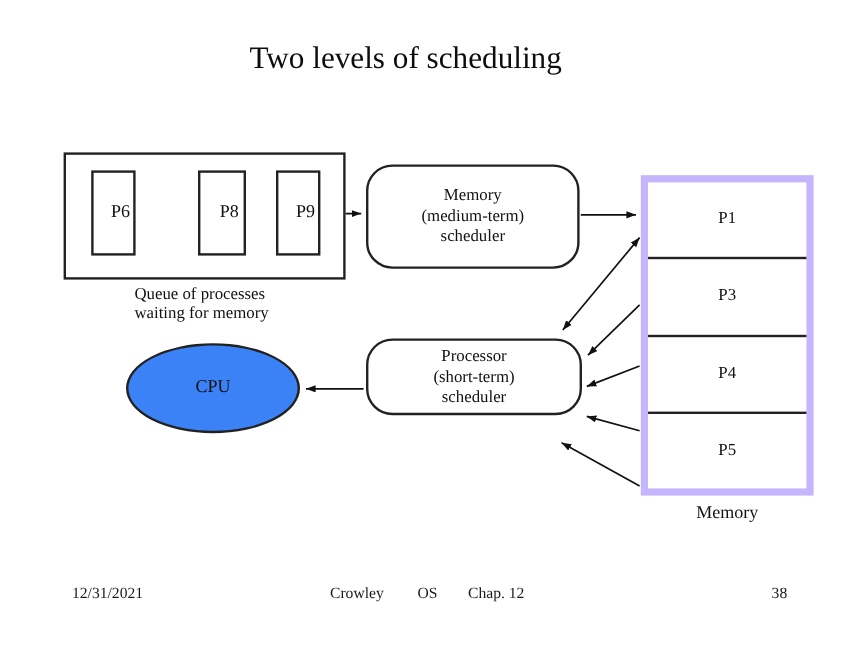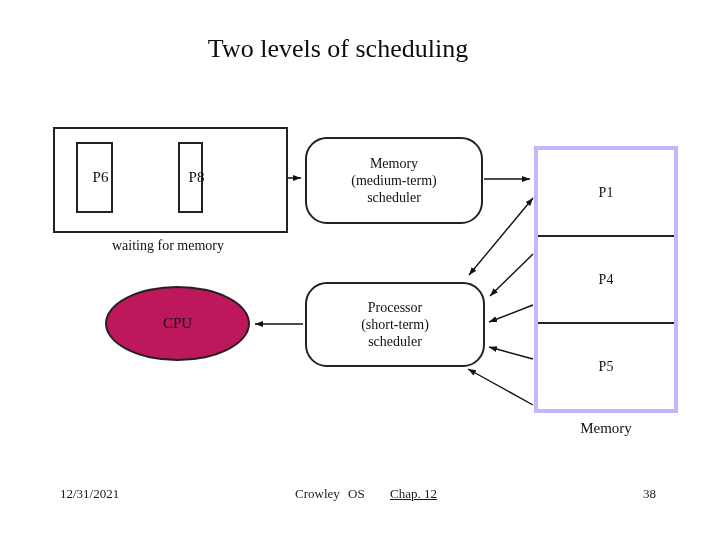--- a/index.html
+++ b/index.html
@@ -47,36 +47,36 @@
   .sched {
     border: 2px solid #222;
     border-radius: 22px;
     background: #fff;
     display: flex; flex-direction: column;
     align-items: center; justify-content: center;
     font-size: 14px; line-height: 17px;
     text-align: center;
   }
   .mem-sched { left: 305px; top: 137px; width: 178px; height: 87px; }
-  .proc-sched { left: 305px; top: 282px; width: 180px; height: 85px; }
+  .proc-sched { left: 305px; top: 282px; width: 180px; height: 64px; }
 
   
   .cpu {
     left: 105px; top: 286px; width: 145px; height: 75px;
     border: 2px solid #222;
     border-radius: 50%;
-    background: #be185d;
+    background: #3b82f6;
     display: flex; align-items: center; justify-content: center;
     font-size: 15px;
   }
 
   
   .memory-box {
     left: 534px; top: 146px; width: 144px; height: 267px;
-    border: 4px solid #c4b5fd;
+    border: 6px solid #c4b5fd;
     background: #fff;
     display: flex; flex-direction: column;
   }
   .mem-slot {
     flex: 1;
     border-bottom: 2px solid #222;
     display: flex; align-items: center; justify-content: center;
     font-size: 14px;
   }
   .mem-slot:last-child { border-bottom: none; }
@@ -116,24 +116,28 @@
     <line x1="533" y1="305" x2="489" y2="322" stroke="#111" stroke-width="1.4" marker-end="url(#arr)"></line>
     <line x1="533" y1="359" x2="489" y2="347" stroke="#111" stroke-width="1.4" marker-end="url(#arr)"></line>
     <line x1="533" y1="405" x2="468" y2="369" stroke="#111" stroke-width="1.4" marker-end="url(#arr)"></line>
     <line x1="303" y1="324" x2="255" y2="324" stroke="#111" stroke-width="1.4" marker-end="url(#arr)"></line>
   </svg>
 
   <div class="abs queue-box"></div>
   <div class="abs pbox" style="left:76px;">
       <span>P6</span>
     </div>
-  <div class="abs pbox" style="left:178px; width:25px;">
+  <div class="abs pbox" style="left:165px; width:40px;">
       <span>P8</span>
     </div>
+  <div class="abs pbox" style="left:230px;">
+      <span>P9</span>
+    </div>
   <div class="abs queue-caption">
+    <div>Queue of processes</div>
     <div>waiting for memory</div>
   </div>
 
   <div class="abs sched mem-sched">
     <div>Memory</div>
     <div>(medium-term)</div>
     <div>scheduler</div>
   </div>
 
   <div class="abs sched proc-sched">
@@ -144,27 +148,30 @@
 
   <div class="abs cpu">
     <span>CPU</span>
   </div>
 
   <div class="abs memory-box">
     <div class="mem-slot">
         <span>P1</span>
       </div>
     <div class="mem-slot">
+        <span>P3</span>
+      </div>
+    <div class="mem-slot">
         <span>P4</span>
       </div>
     <div class="mem-slot">
         <span>P5</span>
       </div>
   </div>
   <div class="abs memory-caption">Memory</div>
 
   <div class="abs footer-item" style="left:60px;">12/31/2021</div>
-  <div class="abs footer-item" style="left:275px;margin-left:20px;">Crowley</div>
+  <div class="abs footer-item" style="left:275px;">Crowley</div>
   <div class="abs footer-item" style="left:348px;">OS</div>
-  <div class="abs footer-item" style="left:390px;text-decoration:underline;">Chap. 12</div>
+  <div class="abs footer-item" style="left:390px;">Chap. 12</div>
   <div class="abs footer-item" style="left:643px;">38</div>
 
 </div>
 
 </body></html>

